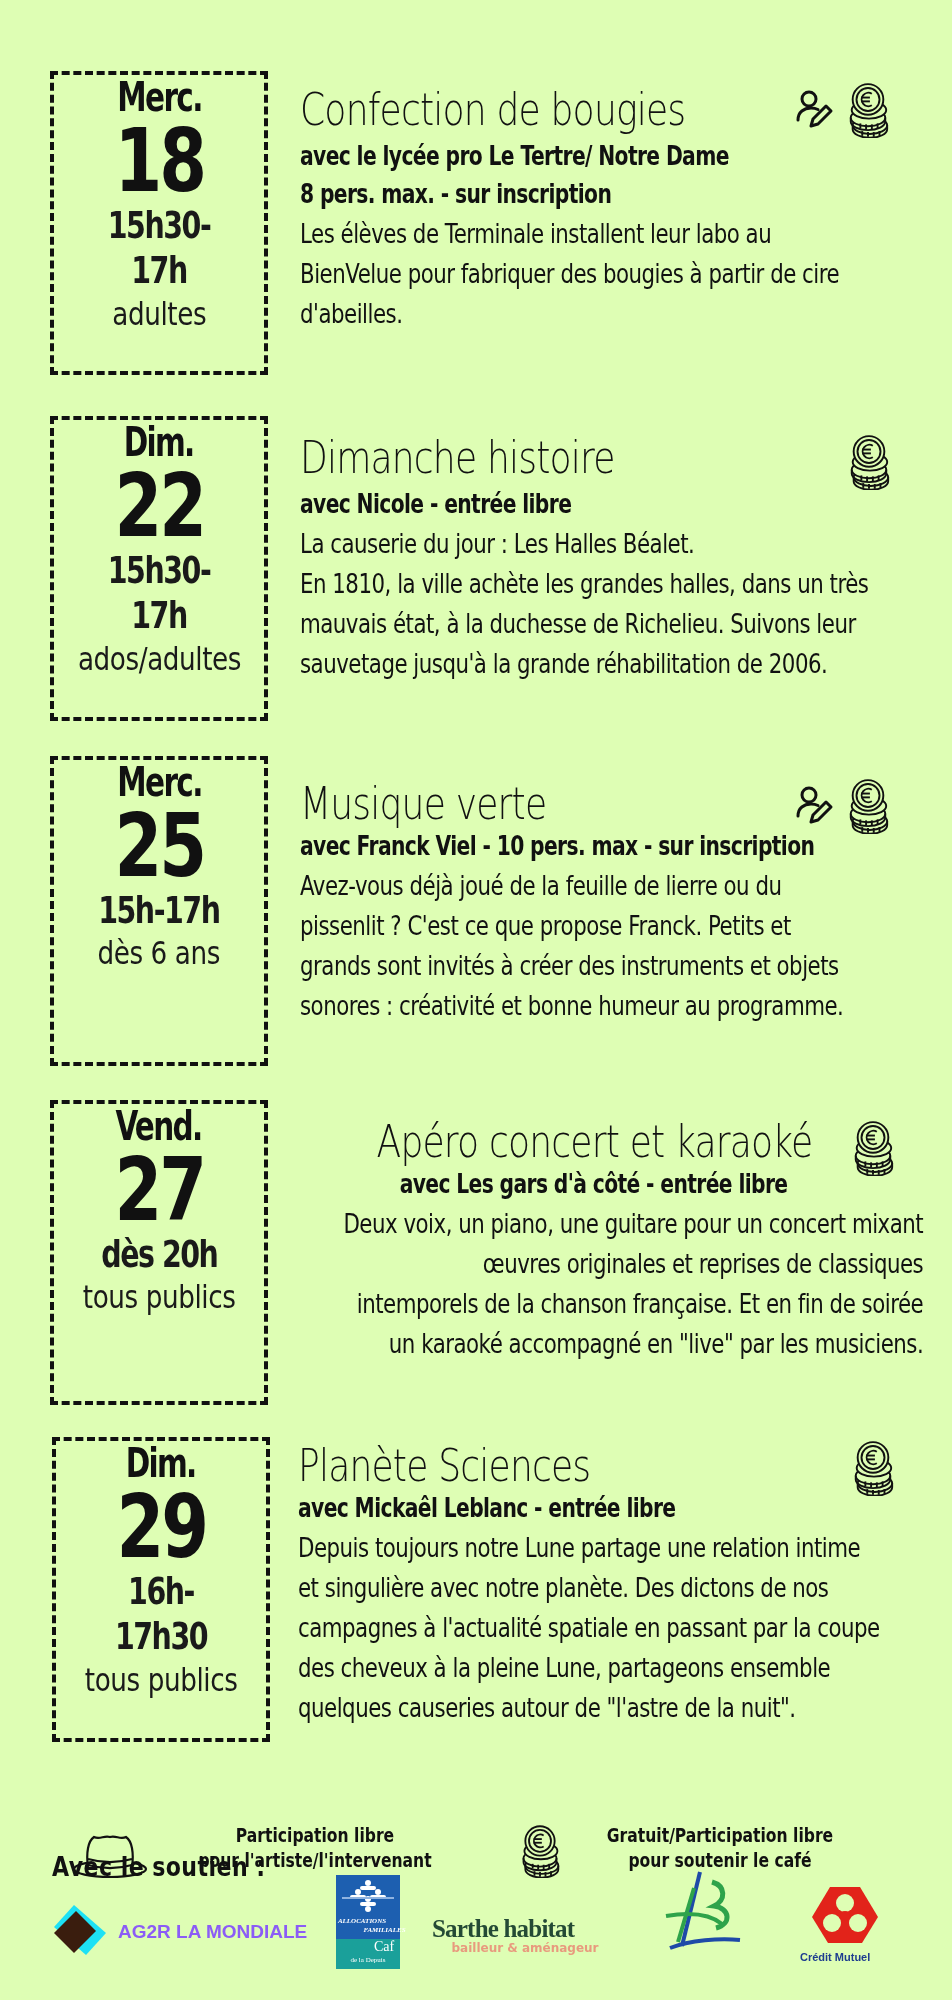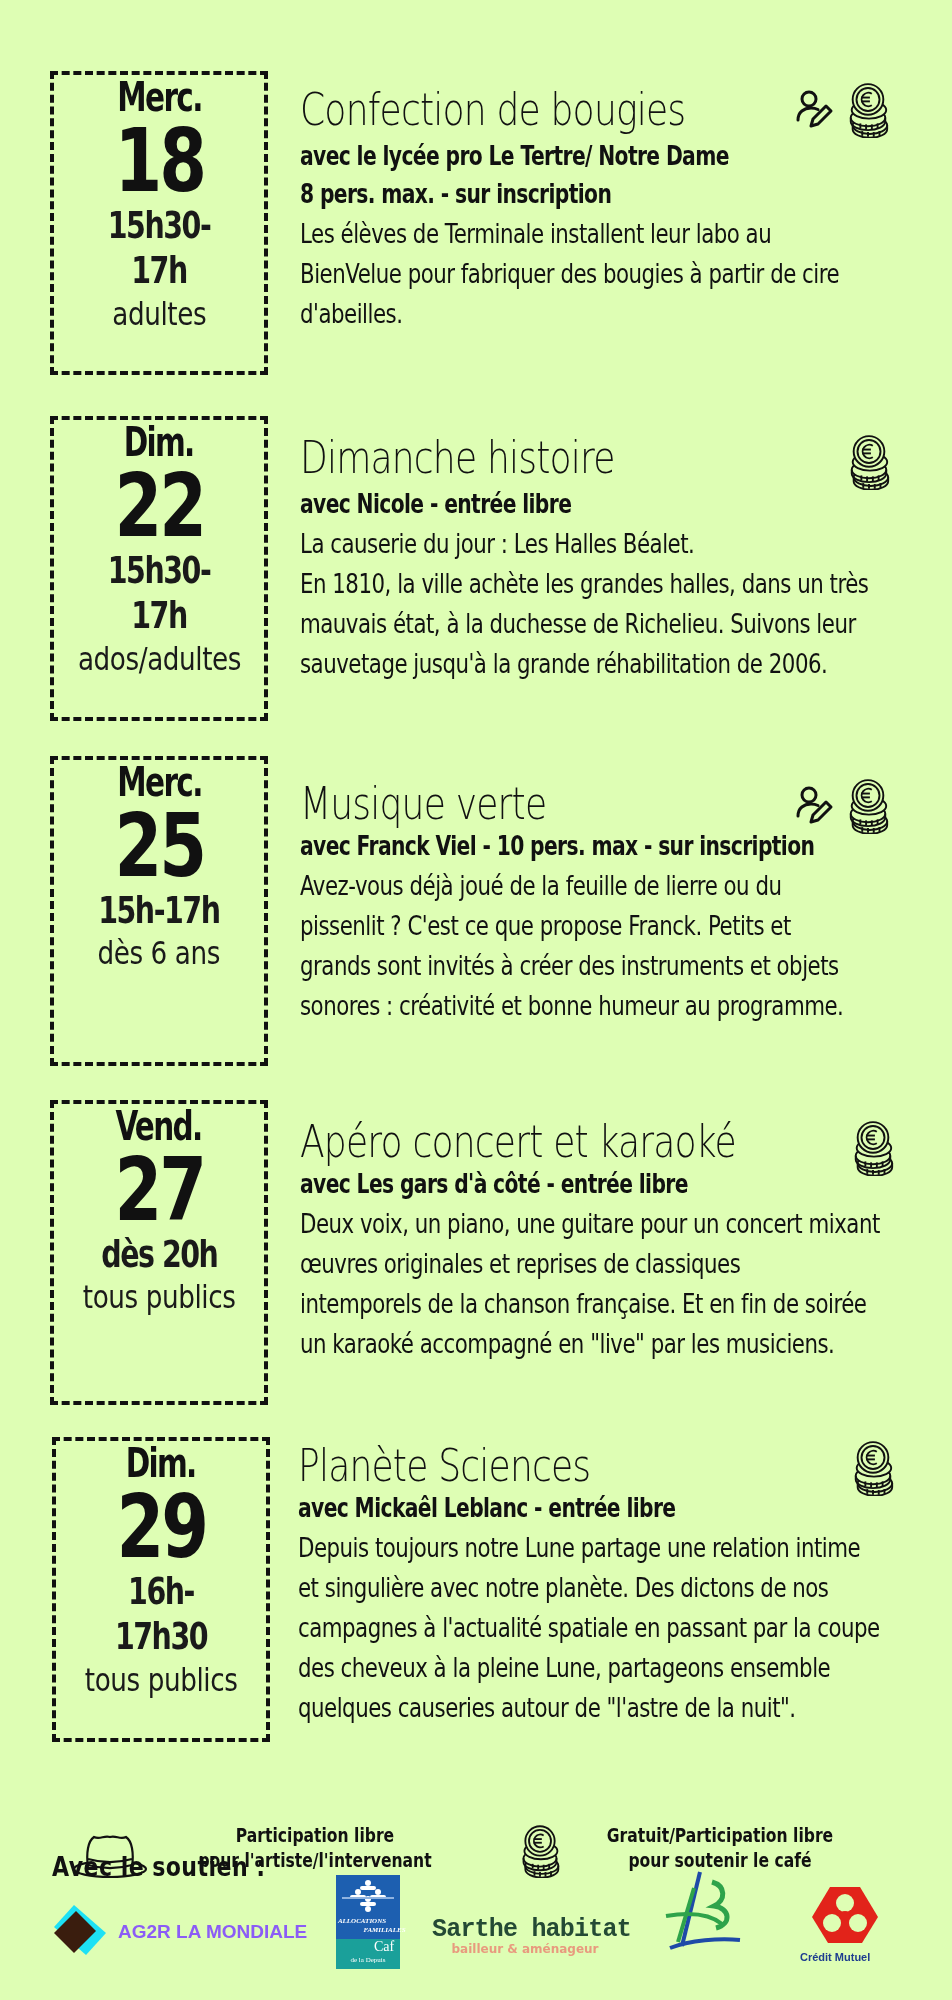--- a/index.html
+++ b/index.html
@@ -145,21 +145,21 @@
   </div>
 </section>
 
 <section class="event" style="top:0">
   <div class="datebox" style="top:1100px;height:305px;">
     <div class="dow">Vend.</div>
     <div class="day">27</div>
     <div class="time">dès 20h</div>
     <div class="aud">tous publics</div>
   </div>
-  <div class="content" style="top:1118px;">
+  <div class="content" style="top:1118px;text-align:right;">
     <div class="title">Apéro concert et karaoké</div>
     <div class="sub">avec Les gars d'à côté - entrée libre</div>
     <div class="desc">
       <span>Deux voix, un piano, une guitare pour un concert mixant</span>
       <span>œuvres originales et reprises de classiques</span>
       <span>intemporels de la chanson française. Et en fin de soirée</span>
       <span>un karaoké accompagné en "live" par les musiciens.</span>
     </div>
   </div>
   <div class="icons" style="left:850px;top:1120px;">
@@ -245,21 +245,21 @@
     <div style="position:absolute;left:0;top:42px;width:52px;text-align:center;color:#fff;font:italic bold 7px 'Liberation Serif',serif;">ALLOCATIONS</div>
     <div style="position:absolute;left:16px;top:51px;width:65px;text-align:center;color:#fff;font:italic bold 7px 'Liberation Serif',serif;">FAMILIALES</div>
   </div>
   <div style="position:absolute;left:0;top:64px;width:64px;height:30px;background:#1aa09a;">
     <div style="text-align:center;color:#fff;font:14px 'Liberation Serif',serif;line-height:16px;padding-left:32px;">Caf</div>
     <div style="text-align:center;color:#fff;font:7px 'Liberation Serif',serif;line-height:10px;">de la Depuis</div>
   </div>
 </div>
 
 <div class="logo" style="left:432px;top:1915px;width:200px;">
-  <div style="font-family:Liberation Mono, monospace;font-weight:bold;font-size:25px;color:#244a35;letter-spacing:-0.8px;white-space:nowrap;">Sarthe habitat</div>
+  <div style="font-family:Liberation Serif, serif;font-weight:bold;font-size:25px;color:#244a35;letter-spacing:-0.8px;white-space:nowrap;">Sarthe habitat</div>
   <div style="font-family:'DejaVu Sans',sans-serif;font-weight:bold;font-size:12px;color:#e89a7e;text-align:center;margin-top:-2px;width:186px;">bailleur &amp; aménageur</div>
 </div>
 
 <div class="logo" style="left:660px;top:1868px;width:90px;height:110px;">
   <svg width="90" height="90" viewBox="0 0 90 90" style="position:absolute;left:0;top:0">
     <path d="M40 4 L22 78" stroke="#1e4aa8" stroke-width="4" fill="none"></path>
     <path d="M34 20 L18 74" stroke="#2ea34a" stroke-width="4" fill="none"></path>
     <path d="M52 14 C66 18 66 32 54 38 C70 40 72 56 56 60" stroke="#2ea34a" stroke-width="5" fill="none"></path>
     <path d="M6 48 C30 44 50 46 62 56" stroke="#2ea34a" stroke-width="4" fill="none"></path>
     <path d="M10 80 C30 72 60 70 80 72" stroke="#1e4aa8" stroke-width="4" fill="none"></path>

